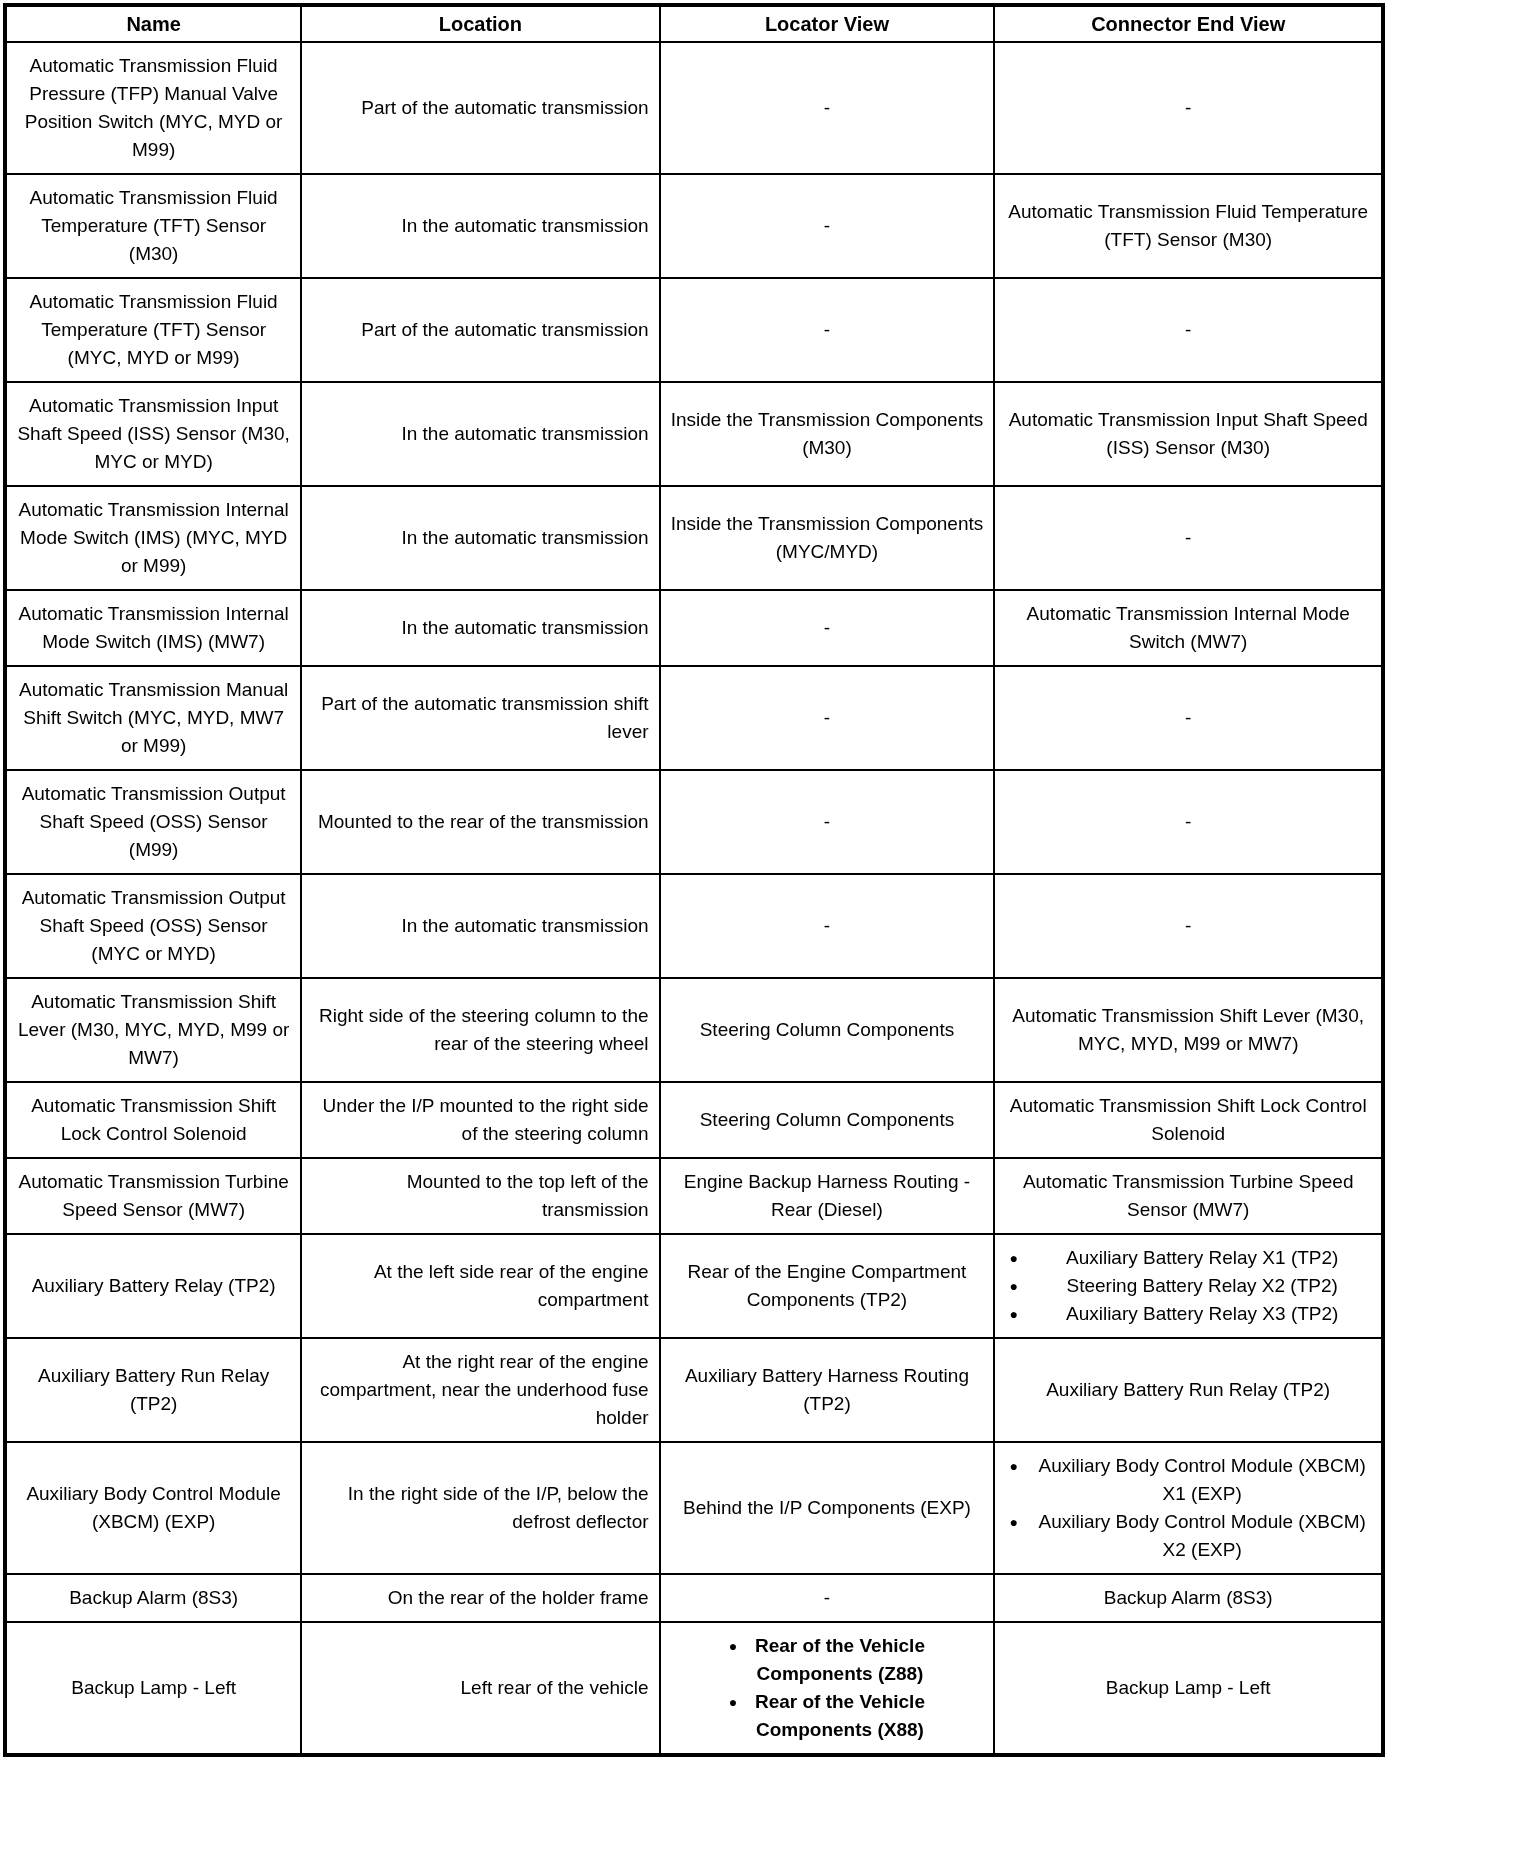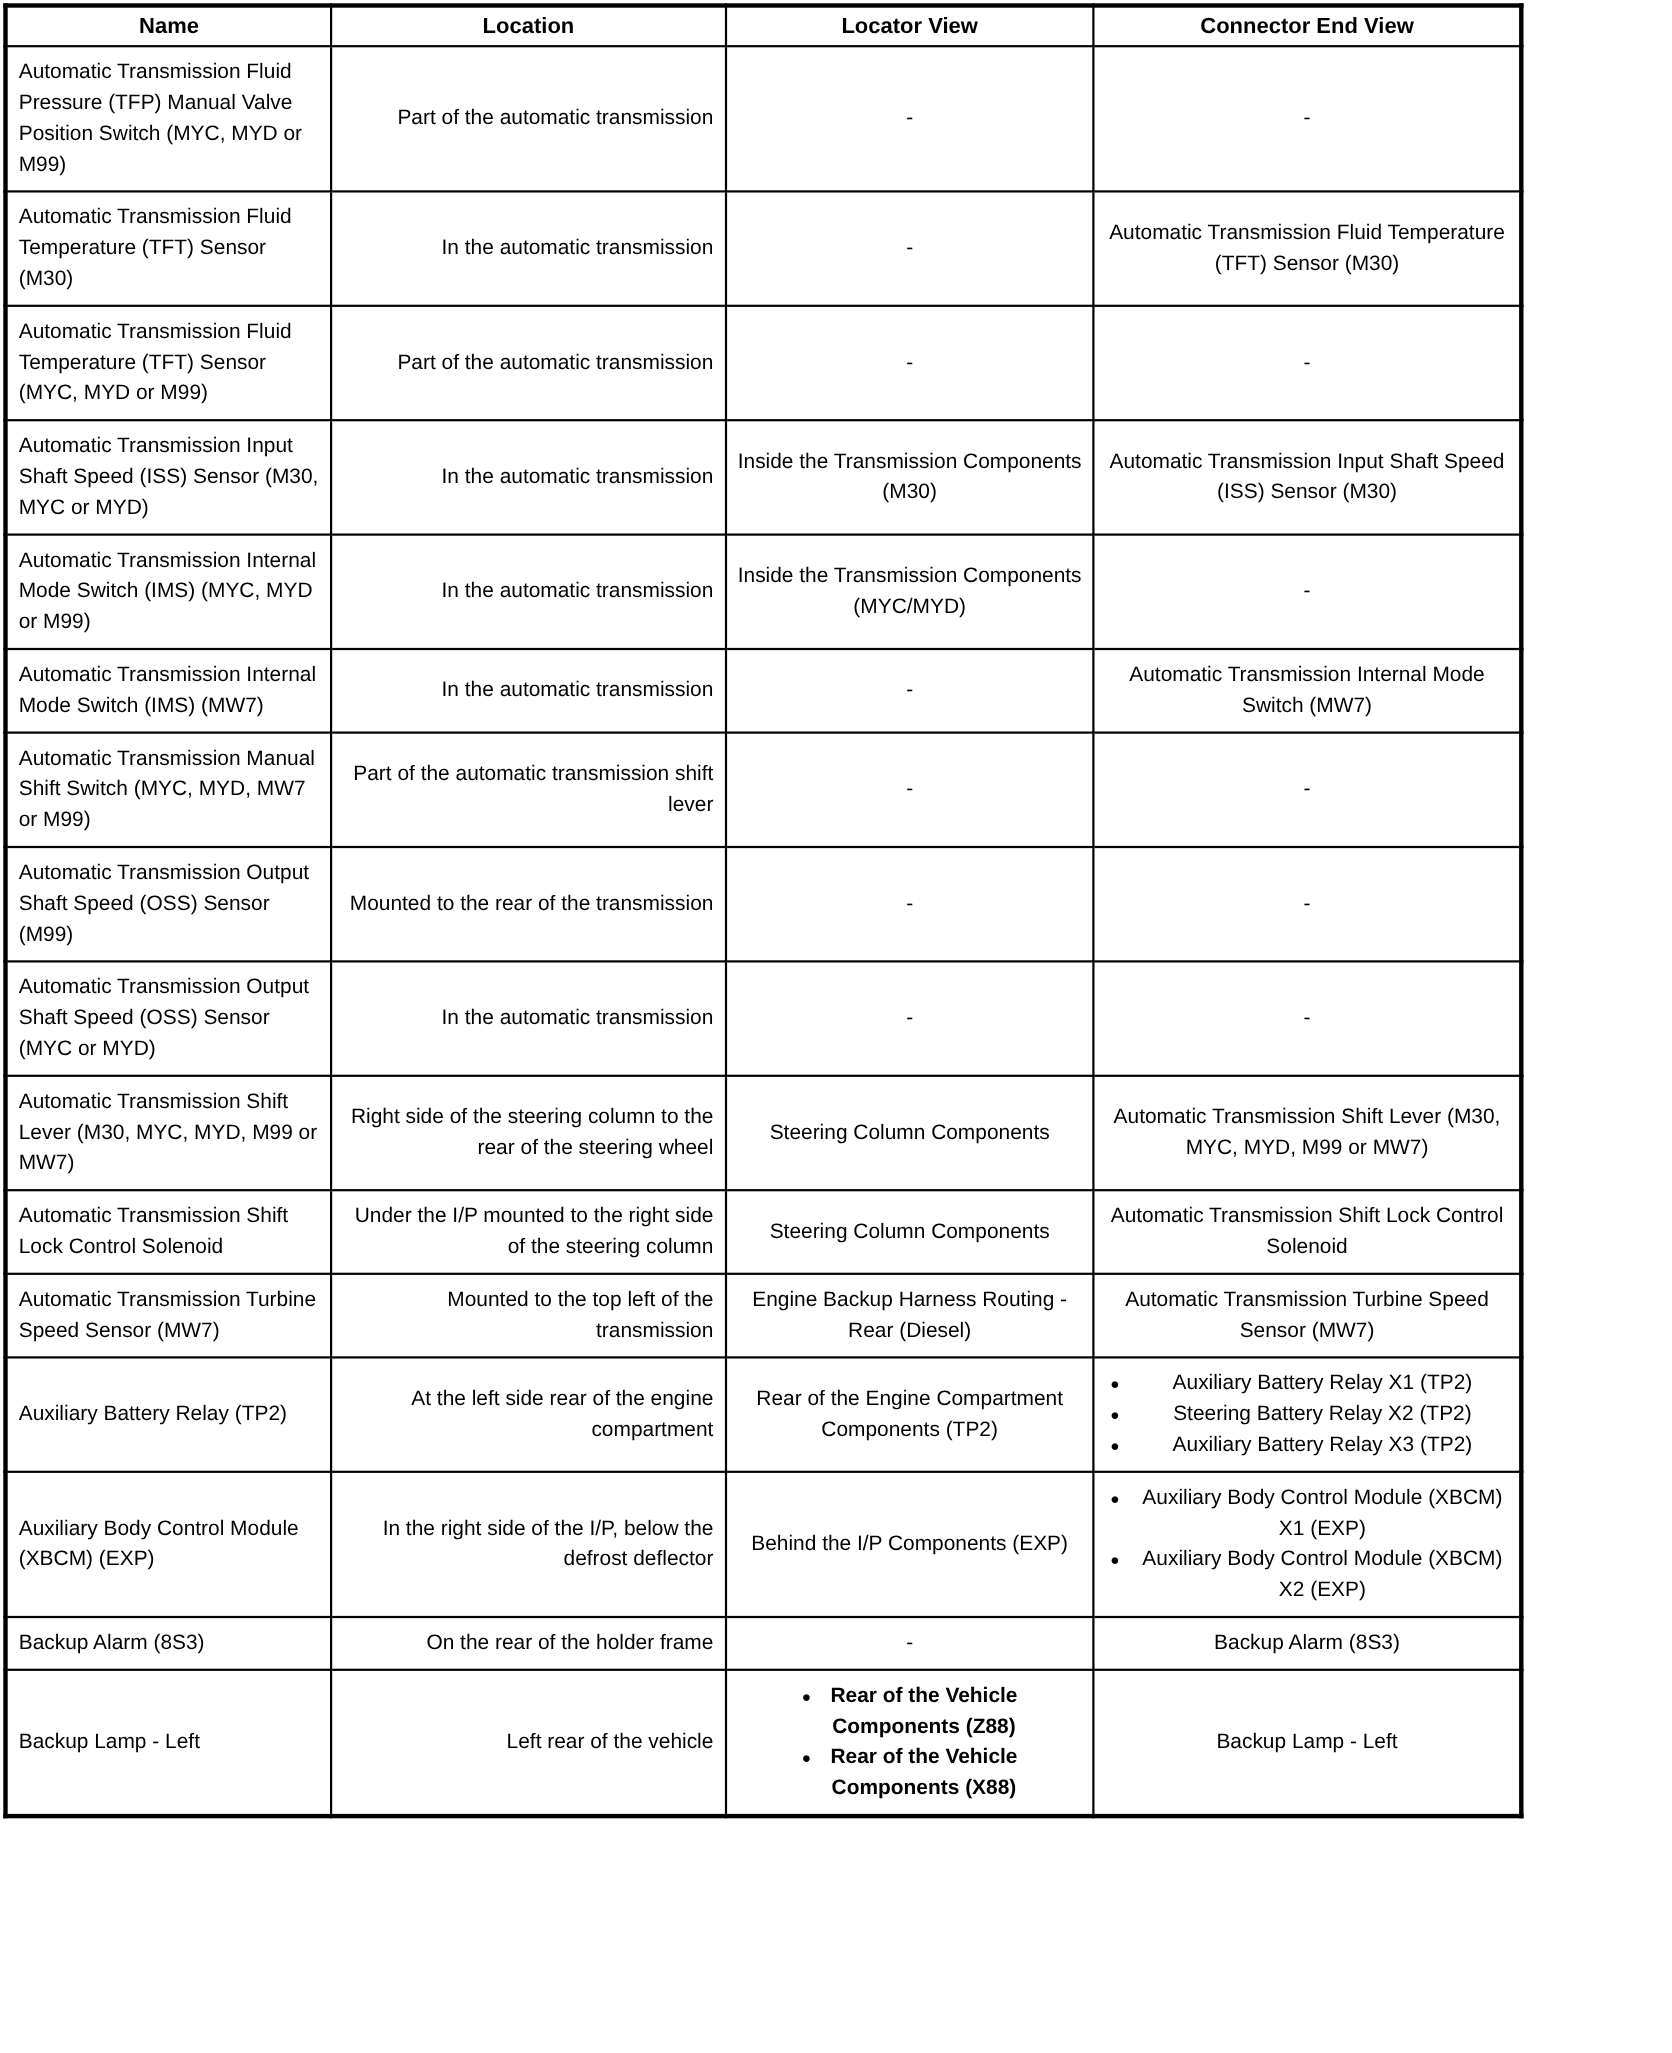--- a/index.html
+++ b/index.html
@@ -31,21 +31,21 @@
     padding: 9px 10px;
     word-wrap: break-word;
   }
   th {
     font-weight: bold;
     font-size: 20px;
     line-height: 24px;
     text-align: center;
     padding: 5px 8px;
   }
-  td.col-name     { text-align: left; }
+  td.col-name     { text-align: center; }
   td.col-location { text-align: right; }
   td.col-locator  { text-align: center; }
   td.col-connector{ text-align: center; }
 
   ul.bullets {
     list-style: none;
     margin: 0;
     padding: 0;
     text-align: center;
     display: inline-block;
@@ -172,20 +172,26 @@
           <td class="col-locator">Rear of the Engine Compartment Components (TP2)</td>
           <td class="col-connector">
             <ul class="bullets">
               <li>Auxiliary Battery Relay X1 (TP2)</li>
               <li>Steering Battery Relay X2 (TP2)</li>
               <li>Auxiliary Battery Relay X3 (TP2)</li>
             </ul>
           </td>
         </tr>
         <tr>
+          <td class="col-name">Auxiliary Battery Run Relay (TP2)</td>
+          <td class="col-location">At the right rear of the engine compartment, near the underhood fuse holder</td>
+          <td class="col-locator">Auxiliary Battery Harness Routing (TP2)</td>
+          <td class="col-connector">Auxiliary Battery Run Relay (TP2)</td>
+        </tr>
+        <tr>
           <td class="col-name">Auxiliary Body Control Module (XBCM) (EXP)</td>
           <td class="col-location">In the right side of the I/P, below the defrost deflector</td>
           <td class="col-locator">Behind the I/P Components (EXP)</td>
           <td class="col-connector">
             <ul class="bullets">
               <li>Auxiliary Body Control Module (XBCM) X1 (EXP)</li>
               <li>Auxiliary Body Control Module (XBCM) X2 (EXP)</li>
             </ul>
           </td>
         </tr>

